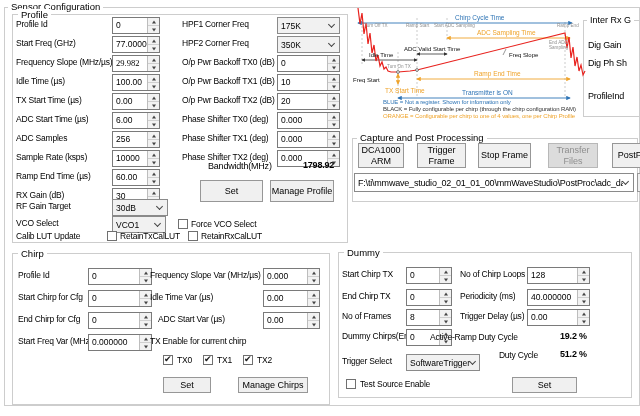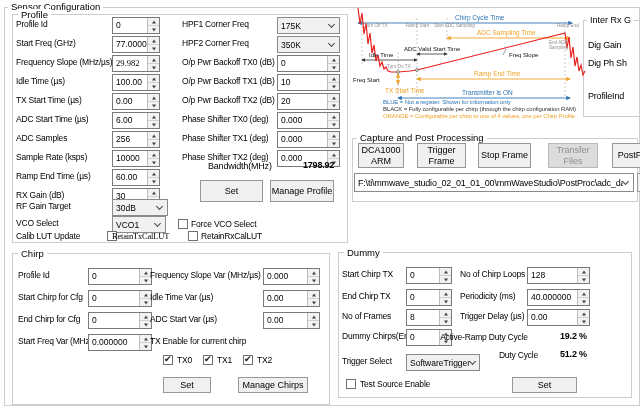--- a/index.html
+++ b/index.html
@@ -134,21 +134,21 @@
   <span class="lbl" style="left:16px;top:218px;">VCO Select</span>
   <div class="combo" style="left:112px;top:216px;width:54px;">
       <span>VCO1</span>
       <span class="chev"></span>
     </div>
   <span class="cb" style="left:178px;top:219px;"></span>
   <span class="lbl" style="left:191px;top:219px;">Force VCO Select</span>
 
   <span class="lbl" style="left:16px;top:231px;">Calib LUT Update</span>
   <span class="cb" style="left:107px;top:231px;"></span>
-  <span class="lbl" style="left:112px;top:231px;font-family:Liberation Serif, serif;">RetainTxCalLUT</span>
+  <span class="lbl" style="left:120px;top:231px;">RetainTxCalLUT</span>
   <span class="cb" style="left:188px;top:231px;"></span>
   <span class="lbl" style="left:201px;top:231px;">RetainRxCalLUT</span>
 
   <span class="lbl" style="left:182px;top:19px;">HPF1 Corner Freq</span>
   <span class="lbl" style="left:182px;top:38px;">HPF2 Corner Freq</span>
   <span class="lbl" style="left:182px;top:57px;">O/p Pwr Backoff TX0 (dB)</span>
   <span class="lbl" style="left:182px;top:76px;">O/p Pwr Backoff TX1 (dB)</span>
   <span class="lbl" style="left:182px;top:95px;">O/p Pwr Backoff TX2 (dB)</span>
   <span class="lbl" style="left:182px;top:114px;">Phase Shifter TX0 (deg)</span>
   <span class="lbl" style="left:182px;top:133px;">Phase Shifter TX1 (deg)</span>
@@ -318,21 +318,21 @@
   <div class="sbox" style="left:88px;top:334px;width:64px;">
       <span class="sval">0.000000</span>
       <span class="spin">
         <i class="up"></i>
         <i class="dn"></i>
       </span>
     </div>
 
   <span class="lbl" style="left:150px;top:270px;">Frequency Slope Var (MHz/µs)</span>
   <span class="lbl" style="left:150px;top:292px;">Idle Time Var (µs)</span>
-  <span class="lbl" style="left:150px;top:314px;">ADC Start Var (µs)</span>
+  <span class="lbl" style="left:158px;top:314px;">ADC Start Var (µs)</span>
   <div class="sbox" style="left:263px;top:268px;width:57px;">
       <span class="sval">0.000</span>
       <span class="spin">
         <i class="up"></i>
         <i class="dn"></i>
       </span>
     </div>
   <div class="sbox" style="left:263px;top:290px;width:57px;">
       <span class="sval">0.00</span>
       <span class="spin">
@@ -413,21 +413,21 @@
       </span>
     </div>
   <div class="sbox" style="left:527px;top:309px;width:63px;">
       <span class="sval">0.00</span>
       <span class="spin">
         <i class="up"></i>
         <i class="dn"></i>
       </span>
     </div>
 
-  <span class="lbl" style="left:430px;top:332px;width:108px;text-align:center;">Active-Ramp Duty Cycle</span>
+  <span class="lbl" style="left:430px;top:332px;width:108px;text-align:left;">Active-Ramp Duty Cycle</span>
   <span class="lbl bold" style="left:560px;top:331px;">19.2 %</span>
   <span class="lbl" style="left:430px;top:350px;width:108px;text-align:right;">Duty Cycle</span>
   <span class="lbl bold" style="left:560px;top:349px;">51.2 %</span>
 
   <span class="lbl" style="left:342px;top:356px;">Trigger Select</span>
   <div class="combo" style="left:406px;top:354px;width:74px;">
       <span>SoftwareTrigger</span>
       <span class="chev"></span>
     </div>
 

